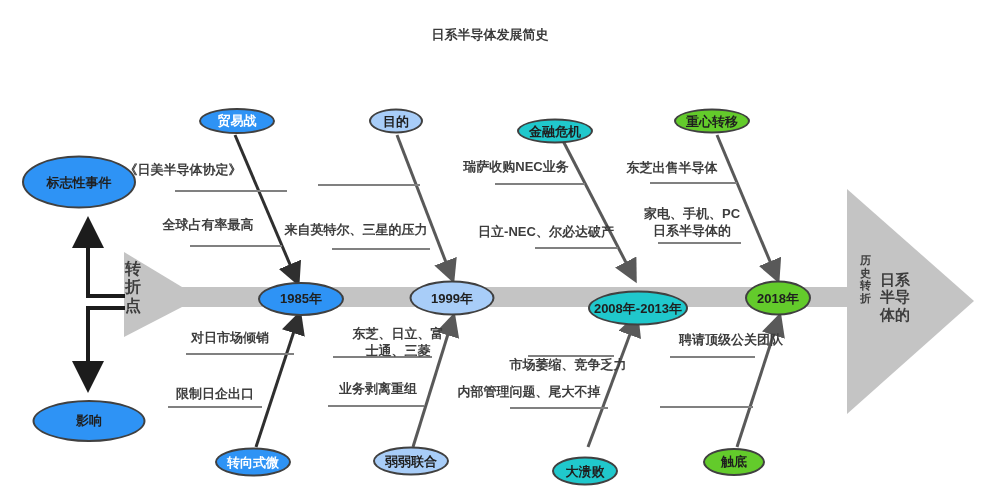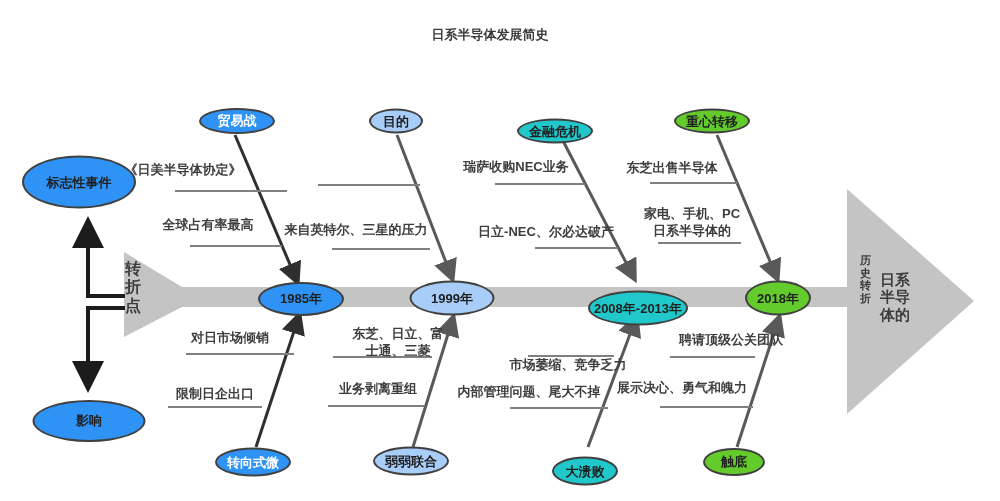--- a/index.html
+++ b/index.html
@@ -129,15 +129,14 @@
 
   <div class="lbl" style="left:516px;top:159px;">瑞萨收购NEC业务</div>
   <div class="lbl" style="left:546px;top:224px;">日立-NEC、尔必达破产</div>
   <div class="lbl" style="left:568px;top:330px;margin-top:27px;">市场萎缩、竞争乏力</div>
   <div class="lbl" style="left:529px;top:384px;">内部管理问题、尾大不掉</div>
 
   <div class="lbl" style="left:672px;top:160px;">东芝出售半导体</div>
   <div class="lbl" style="left:692px;top:206px;">家电、手机、PC
 日系半导体的</div>
   <div class="lbl" style="left:715px;top:332px;padding-left:32px;">聘请顶级公关团队</div>
-  <div class="lbl" style="left:682px;top:380px;">展示决心、勇气和魄力</div>
 
 </div>
 
 </body></html>

